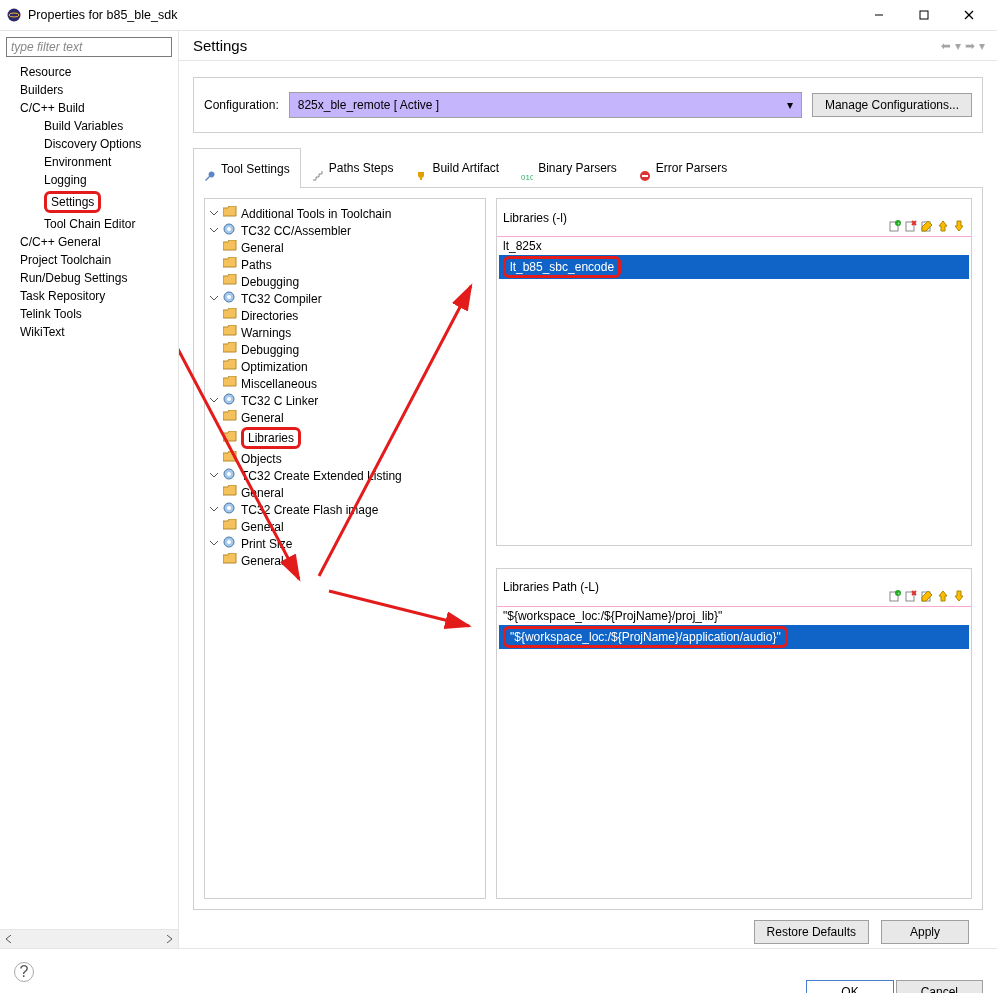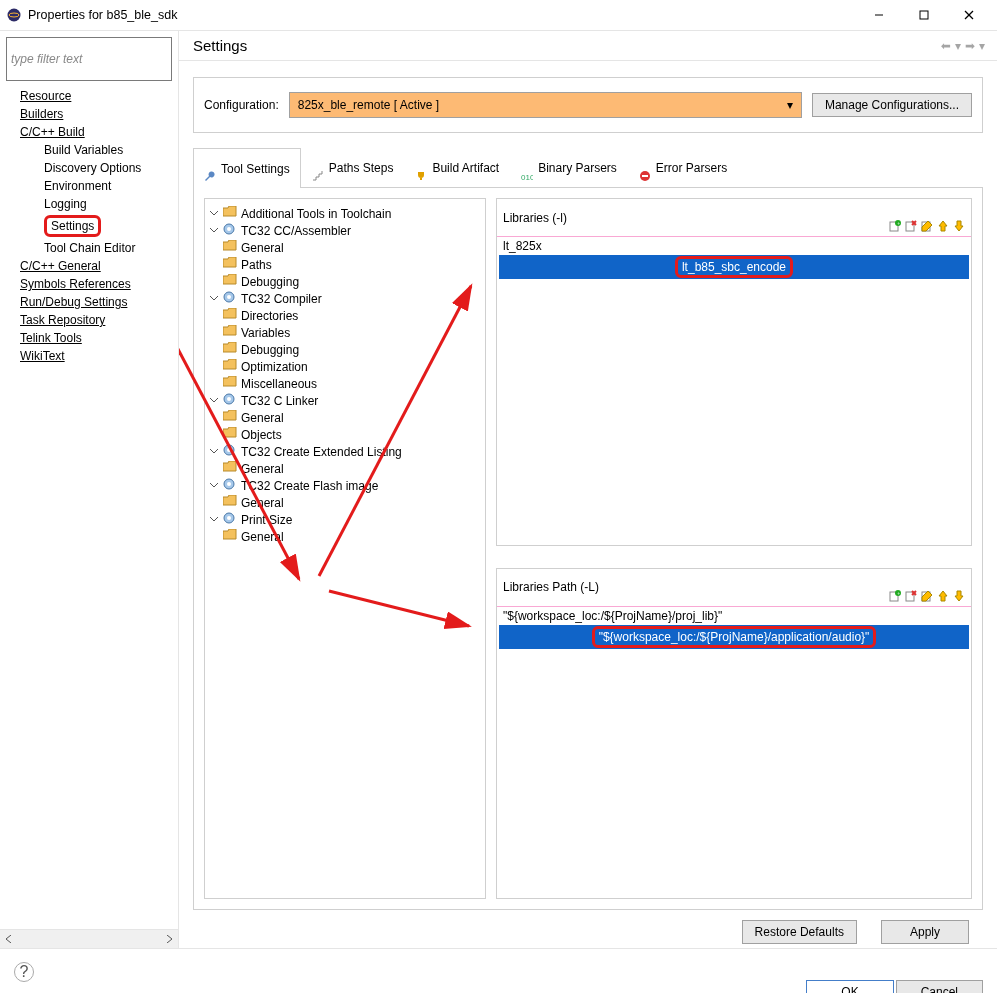--- a/index.html
+++ b/index.html
@@ -21,69 +21,69 @@
   .titlebar .app-icon { width:16px; height:16px; margin-right:6px; }
   .title-text { font-size:12.5px; flex:0 0 auto; }
   .title-spacer { flex:1; }
   .winbtn { width:45px; height:28px; display:flex; align-items:center; justify-content:center; }
   .winbtn svg { stroke:#000; }
   .body {
     display:flex; height:calc(100% - 30px - 46px);
   }
   .left-pane { width:178px; border-right:1px solid #e5e5e5; display:flex; flex-direction:column; }
   .filter-box {
-    margin:6px; border:1px solid #7a7a7a; padding:12px 4px;
+    margin:6px; border:1px solid #7a7a7a; padding:0 4px;
     color:#888; height:18px; display:flex; align-items:center; font-style:italic;
   }
   .nav-tree { flex:1; overflow:hidden; padding-left:4px;}
   .nav-item { padding:2px 2px 2px 0; white-space:nowrap; cursor:default; }
-  .ind1 { padding-left:16px;text-decoration:underline; }
+  .ind1 { padding-left:16px; }
   .ind2 { padding-left:40px; }
   .red-hl { border:3px solid #e31b1b; border-radius:6px; display:inline-block; padding:1px 4px; }
   .hscroll {
     height:18px; border-top:1px solid #e5e5e5; display:flex; align-items:center; background:#f0f0f0;
   }
   .hscroll .sbtn { width:18px; height:16px; display:flex; align-items:center; justify-content:center; background:#f0f0f0;}
   .hscroll .track { flex:1; background:#f0f0f0;}
   .right-pane { flex:1; display:flex; flex-direction:column; }
   .header-row {
     display:flex; align-items:center; justify-content:space-between;
     padding:6px 12px 6px 14px; border-bottom:1px solid #e5e5e5;
   }
   .header-title { font-size:15px; }
   .nav-arrows { display:flex; gap:4px; opacity:.35; }
   .content { padding:16px 14px 4px 14px; flex:1; display:flex; flex-direction:column; position:relative; }
   .config-box {
     border:1px solid #cfcfcf; padding:14px 10px; display:flex; align-items:center; gap:10px;
   }
   .config-select {
-    flex:1; height:24px; border:1px solid #a0a0a0; background:#fdba74; display:flex; align-items:center; padding:0 8px;
+    flex:1; height:24px; border:1px solid #a0a0a0; background:#c4b5fd; display:flex; align-items:center; padding:0 8px;
     justify-content:space-between;
   }
   .btn {
     border:1px solid #a0a0a0; background:#e8e8e8; padding:4px 12px; cursor:default;
   }
   .tabs { display:flex; margin-top:14px; border-bottom:1px solid #cfcfcf; }
   .tab { display:flex; align-items:center; gap:5px; padding:5px 10px; border:1px solid transparent; border-bottom:none; cursor:default; }
   .tab.active { border-color:#cfcfcf; background:#fff; position:relative; top:1px; }
   .tool-area { display:flex; gap:10px; border:1px solid #cfcfcf; border-top:none; padding:10px; flex:1; min-height:0; }
   .tool-tree { width:272px; border:1px solid #cfcfcf; overflow:auto; padding:6px 4px; position:relative; }
   .tool-tree .node { display:flex; align-items:center; gap:4px; padding:1px 0; white-space:nowrap; }
   .lv1b { padding-left:4px; }
   .lv2 { padding-left:22px; }
   .right-stack { flex:1; display:flex; flex-direction:column; gap:22px; min-width:0;}
   .list-panel { border:1px solid #cfcfcf; display:flex; flex-direction:column; flex:1; min-height:0; }
   .list-head { display:flex; align-items:center; justify-content:space-between; padding:4px 6px; }
   .list-head-title { font-size:12px; }
   .list-icons { display:flex; gap:4px; }
   .list-body { flex:1; border-top:1px solid #f9a8d4; overflow:hidden; position:relative; background:#fff; }
   .list-row { padding:2px 6px; white-space:nowrap; }
-  .selected-row { background:#1064c8; color:#fff; padding:1px 4px; display:inline-block; width:calc(100% - 8px);text-align:center; }
+  .selected-row { background:#1064c8; color:#fff; padding:1px 4px; display:inline-block; width:calc(100% - 8px); }
   .selected-row .red-hl { color:#fff; }
-  .bottom-btns { display:flex; justify-content:flex-end; gap:24px; padding:10px 14px 0 0; }
+  .bottom-btns { display:flex; justify-content:flex-end; gap:12px; padding:10px 14px 0 0; }
   .footer {
     height:46px; border-top:1px solid #e5e5e5; display:flex; align-items:center; justify-content:space-between; padding:0 14px;
   }
   .ok-btn { border:1px solid #447ec9; background:#fff; padding:4px 34px; color:#000;}
   .mini-ico { width:12px; height:12px;margin-top:17px; }
   .svg-annot { position:absolute; left:0; top:0; pointer-events:none; }
 </style>
 </head>
 <body>
 
@@ -124,21 +124,21 @@
       <div class="nav-item ind1">Resource</div>
       <div class="nav-item ind1">Builders</div>
       <div class="nav-item ind1">C/C++ Build</div>
       <div class="nav-item ind2">Build Variables</div>
       <div class="nav-item ind2">Discovery Options</div>
       <div class="nav-item ind2">Environment</div>
       <div class="nav-item ind2">Logging</div>
       <div class="nav-item ind2"><span class="red-hl">Settings</span></div>
       <div class="nav-item ind2">Tool Chain Editor</div>
       <div class="nav-item ind1">C/C++ General</div>
-      <div class="nav-item ind1">Symbols References</div>
+      <div class="nav-item ind1">Project Toolchain</div>
       <div class="nav-item ind1">Run/Debug Settings</div>
       <div class="nav-item ind1">Task Repository</div>
       <div class="nav-item ind1">Telink Tools</div>
       <div class="nav-item ind1">WikiText</div>
     </div>
     <div class="hscroll">
       <div class="sbtn">
           <svg width="8" height="8">
             <polyline points="6,0 1,4 6,8" fill="none" stroke="#555"></polyline>
           </svg>
@@ -264,21 +264,21 @@
               <span><svg width="14" height="12" viewBox="0 0 14 12">
                   <path d="M0 2 L5 2 L6 0 L13 0 L13 10 L0 10 Z" fill="#f4c15d" stroke="#b88a2a"></path>
                 </svg></span>
               <span>Directories</span>
             </div>
             <div class="node lv2">
               <span style="width: 10px;"></span>
               <span><svg width="14" height="12" viewBox="0 0 14 12">
                   <path d="M0 2 L5 2 L6 0 L13 0 L13 10 L0 10 Z" fill="#f4c15d" stroke="#b88a2a"></path>
                 </svg></span>
-              <span>Variables</span>
+              <span>Warnings</span>
             </div>
             <div class="node lv2">
               <span style="width: 10px;"></span>
               <span><svg width="14" height="12" viewBox="0 0 14 12">
                   <path d="M0 2 L5 2 L6 0 L13 0 L13 10 L0 10 Z" fill="#f4c15d" stroke="#b88a2a"></path>
                 </svg></span>
               <span>Debugging</span>
             </div>
             <div class="node lv2">
               <span style="width: 10px;"></span>
@@ -303,20 +303,27 @@
                   <circle cx="6" cy="6" r="2" fill="#fff"></circle>
                 </svg></span>
               <span>TC32 C Linker</span>
             </div>
             <div class="node lv2">
               <span style="width: 10px;"></span>
               <span><svg width="14" height="12" viewBox="0 0 14 12">
                   <path d="M0 2 L5 2 L6 0 L13 0 L13 10 L0 10 Z" fill="#f4c15d" stroke="#b88a2a"></path>
                 </svg></span>
               <span>General</span>
+            </div>
+            <div class="node lv2">
+              <span style="width: 10px;"></span>
+              <span><svg width="14" height="12" viewBox="0 0 14 12">
+                  <path d="M0 2 L5 2 L6 0 L13 0 L13 10 L0 10 Z" fill="#f4c15d" stroke="#b88a2a"></path>
+                </svg></span>
+              <span class="red-hl">Libraries</span>
             </div>
             <div class="node lv2">
               <span style="width: 10px;"></span>
               <span><svg width="14" height="12" viewBox="0 0 14 12">
                   <path d="M0 2 L5 2 L6 0 L13 0 L13 10 L0 10 Z" fill="#f4c15d" stroke="#b88a2a"></path>
                 </svg></span>
               <span>Objects</span>
             </div>
             <div class="node lv1b">
               <span><svg width="10" height="10">

